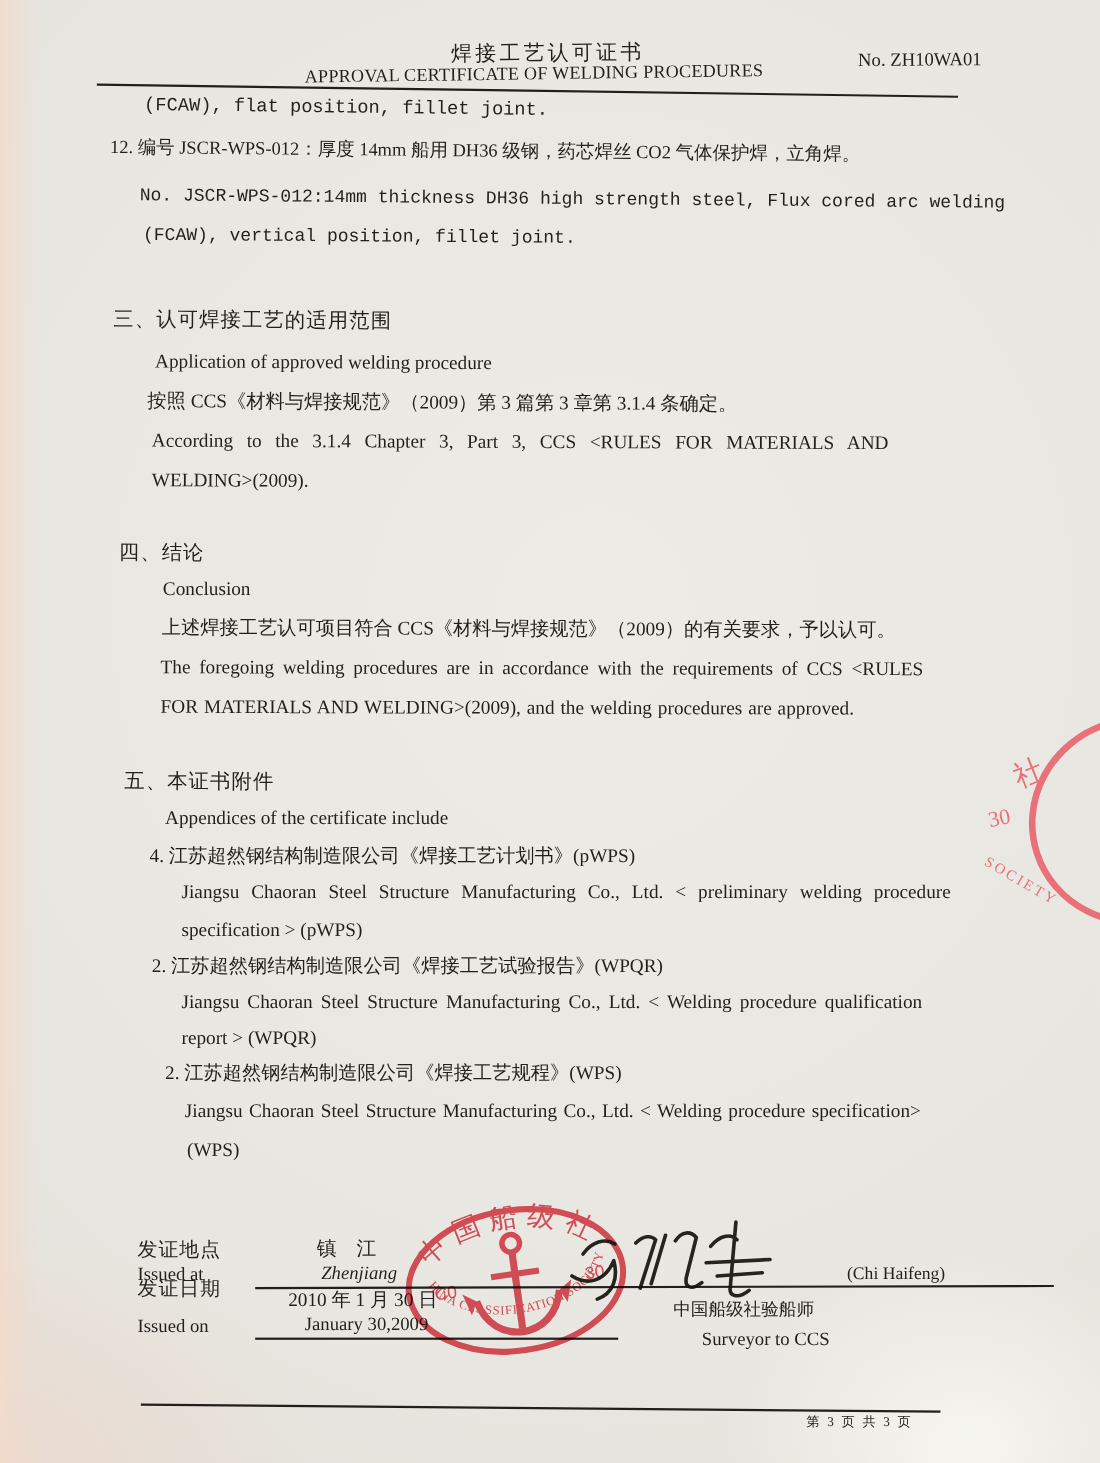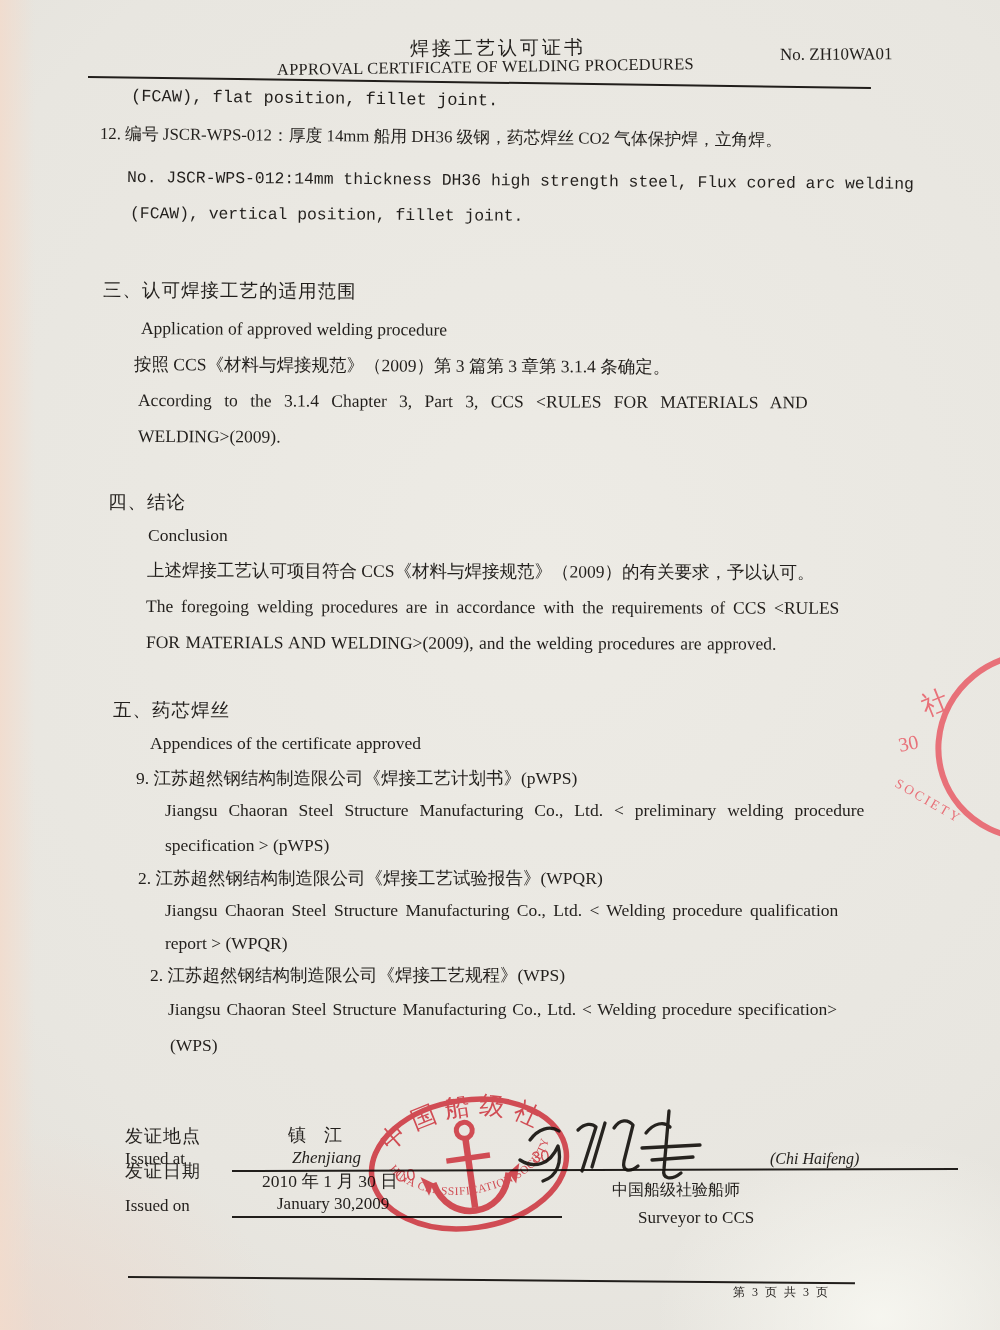--- a/index.html
+++ b/index.html
@@ -40,24 +40,24 @@
 <div class="line cjk" style="left:134px;top:352px;font-size:17.5px;transform:rotate(0.3deg);">按照 CCS《材料与焊接规范》（2009）第 3 篇第 3 章第 3.1.4 条确定。</div>
 <div class="line ser" style="left:138px;top:390px;font-size:17.5px;word-spacing:8px;transform:rotate(0.2deg);">According to the 3.1.4 Chapter 3, Part 3, CCS &lt;RULES FOR MATERIALS AND</div>
 <div class="line ser" style="left:138px;top:426px;font-size:17.5px;transform:rotate(0.2deg);">WELDING&gt;(2009).</div>
 
 <div class="line cjk" style="left:108px;top:489px;font-size:18.5px;letter-spacing:1px;transform:rotate(0.3deg);">四、结论</div>
 <div class="line ser" style="left:148px;top:525px;font-size:17.5px;">Conclusion</div>
 <div class="line cjk" style="left:147px;top:558px;font-size:17.5px;transform:rotate(0.2deg);">上述焊接工艺认可项目符合 CCS《材料与焊接规范》（2009）的有关要求，予以认可。</div>
 <div class="line ser" style="left:146px;top:596px;font-size:17.5px;word-spacing:3.5px;transform:rotate(0.15deg);">The foregoing welding procedures are in accordance with the requirements of CCS &lt;RULES</div>
 <div class="line ser" style="left:146px;top:632px;font-size:17.5px;word-spacing:1px;transform:rotate(0.15deg);">FOR MATERIALS AND WELDING&gt;(2009), and the welding procedures are approved.</div>
 
-<div class="line cjk" style="left:113px;top:697px;font-size:18.5px;letter-spacing:1px;transform:rotate(0.2deg);">五、药芯焊丝</div>
-<div class="line ser" style="left:150px;top:733px;font-size:17.5px;">Appendices of the certificate approved</div>
+<div class="line cjk" style="left:113px;top:697px;font-size:18.5px;letter-spacing:1px;transform:rotate(0.2deg);">五、本证书附件</div>
+<div class="line ser" style="left:150px;top:733px;font-size:17.5px;">Appendices of the certificate include</div>
 
-<div class="line cjk" style="left:136px;top:766px;font-size:17.5px;">9. 江苏超然钢结构制造限公司《焊接工艺计划书》(pWPS)</div>
+<div class="line cjk" style="left:136px;top:766px;font-size:17.5px;">4. 江苏超然钢结构制造限公司《焊接工艺计划书》(pWPS)</div>
 <div class="line ser" style="left:165px;top:800px;font-size:17.5px;word-spacing:6.5px;">Jiangsu Chaoran Steel Structure Manufacturing Co., Ltd. &lt; preliminary welding procedure</div>
 <div class="line ser" style="left:165px;top:835px;font-size:17.5px;">specification &gt; (pWPS)</div>
 
 <div class="line cjk" style="left:138px;top:866px;font-size:17.5px;">2. 江苏超然钢结构制造限公司《焊接工艺试验报告》(WPQR)</div>
 <div class="line ser" style="left:165px;top:900px;font-size:17.5px;word-spacing:3px;">Jiangsu Chaoran Steel Structure Manufacturing Co., Ltd. &lt; Welding procedure qualification</div>
 <div class="line ser" style="left:165px;top:933px;font-size:17.5px;">report &gt; (WPQR)</div>
 
 <div class="line cjk" style="left:138px;top:963px;font-size:17.5px;margin-left:12px;">2. 江苏超然钢结构制造限公司《焊接工艺规程》(WPS)</div>
 <div class="line ser" style="left:168px;top:999px;font-size:17.5px;word-spacing:1.5px;">Jiangsu Chaoran Steel Structure Manufacturing Co., Ltd. &lt; Welding procedure specification&gt;</div>
 <div class="line ser" style="left:170px;top:1035px;font-size:17.5px;text-align:right;">(WPS)</div>
@@ -81,21 +81,21 @@
 <div class="line ser" style="left:125px;top:1196px;font-size:17px;">Issued on</div>
 
 <div class="line cjk" style="left:288px;top:1123px;font-size:18px;">镇　江</div>
 <div class="line ser" style="left:292px;top:1148px;font-size:17px;font-style:italic;">Zhenjiang</div>
 <div class="line cjk" style="left:262px;top:1169px;font-size:17.5px;">2010 年 1 月 30 日</div>
 <div class="line ser" style="left:277px;top:1194px;font-size:17px;">January 30,2009</div>
 
 <div class="rule" style="left:232px;top:1170px;width:726px;height:2px;transform:rotate(-0.15deg);"></div>
 <div class="rule" style="left:232px;top:1216px;width:330px;height:2px;"></div>
 
-<div class="line ser" style="left:770px;top:1150px;font-size:16px;font-style:italic;">(Chi Haifeng)</div>
+<div class="line ser" style="left:770px;top:1150px;font-size:16px;">(Chi Haifeng)</div>
 <div class="line cjk" style="left:612px;top:1180px;font-size:16px;">中国船级社验船师</div>
 <div class="line ser" style="left:638px;top:1208px;font-size:17px;">Surveyor to CCS</div>
 
 <svg class="stamp-svg" style="left:352px;top:1082px;opacity:.9;" width="235" height="170" viewBox="0 0 235 170">
   <g transform="rotate(-8 117 82)" stroke="#e2414d" fill="#e2414d">
     <ellipse cx="117" cy="82" rx="98" ry="64" fill="none" stroke-width="5.5"></ellipse>
     <defs>
       <path id="arcTop" d="M 35 96 A 85 50 0 1 1 199 96"></path>
       <path id="arcBot" d="M 36 72 A 83 51 0 0 0 198 72"></path>
     </defs>

